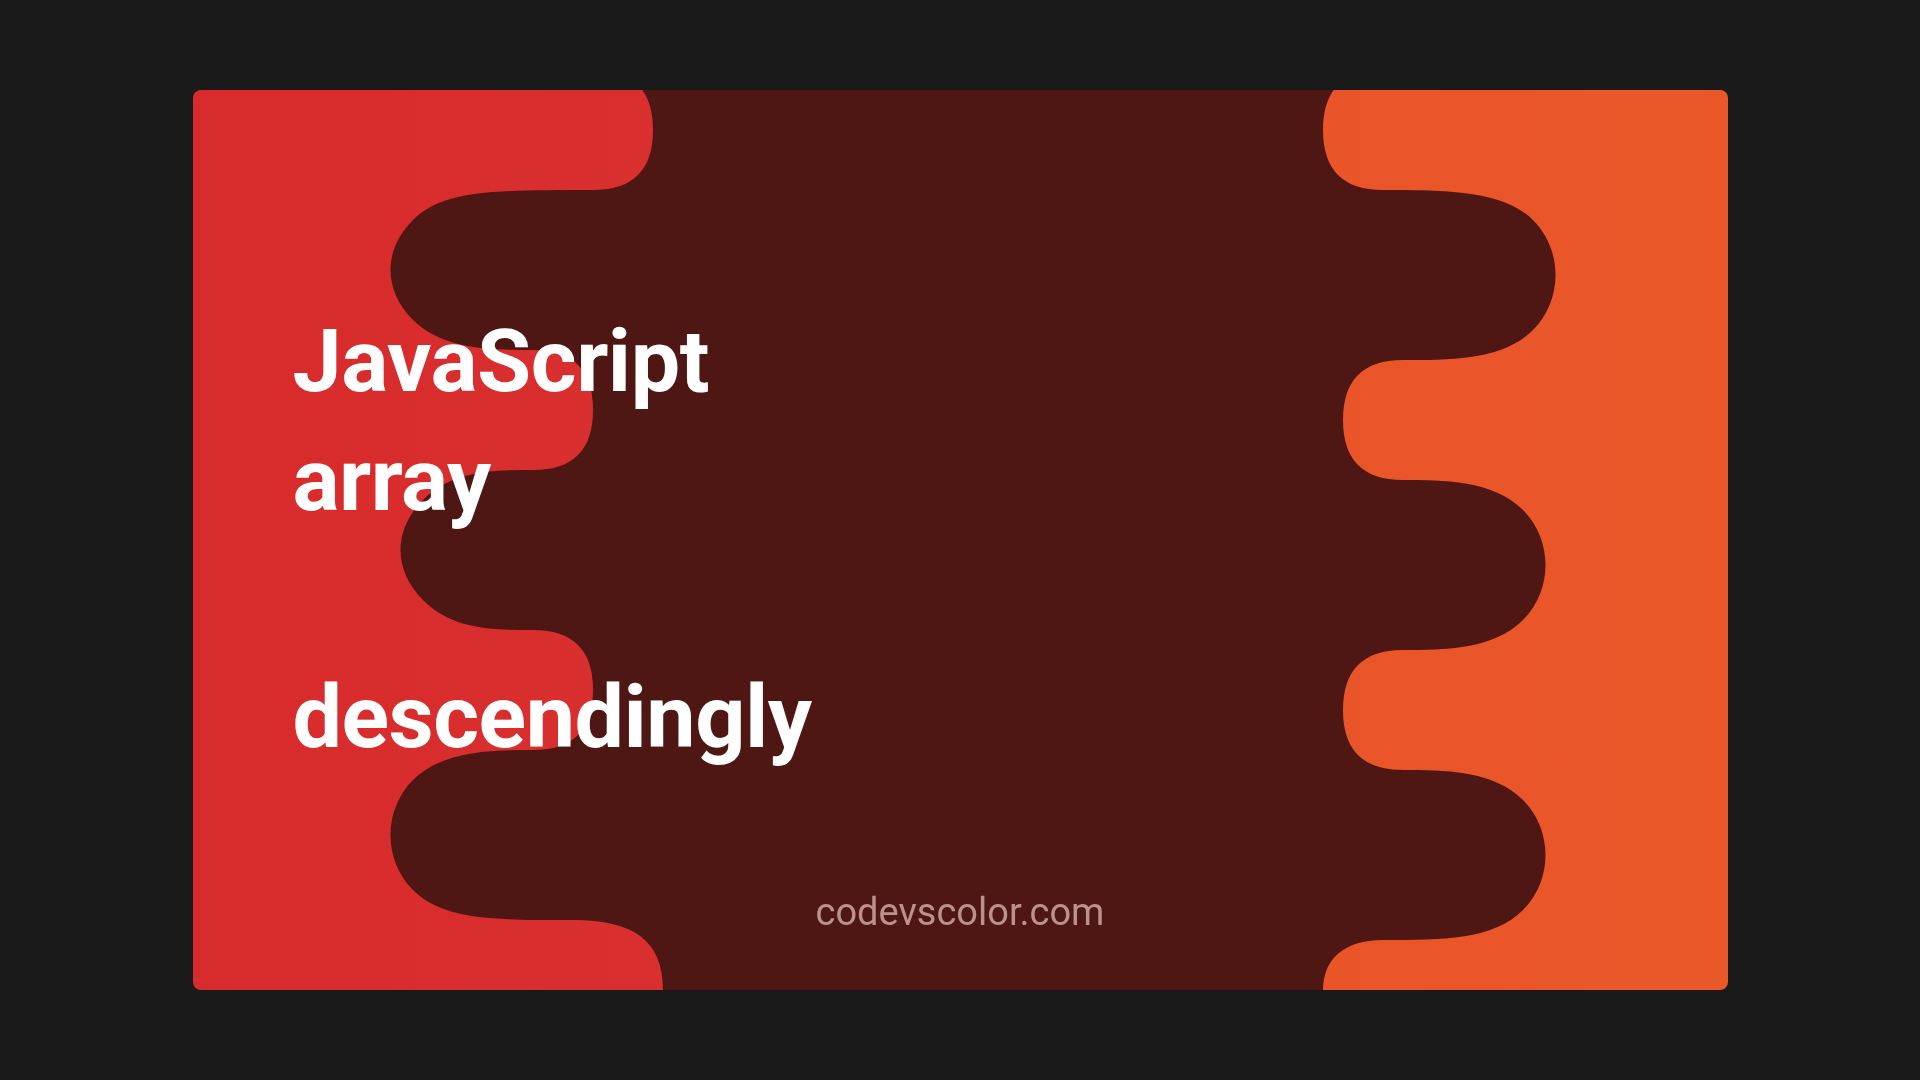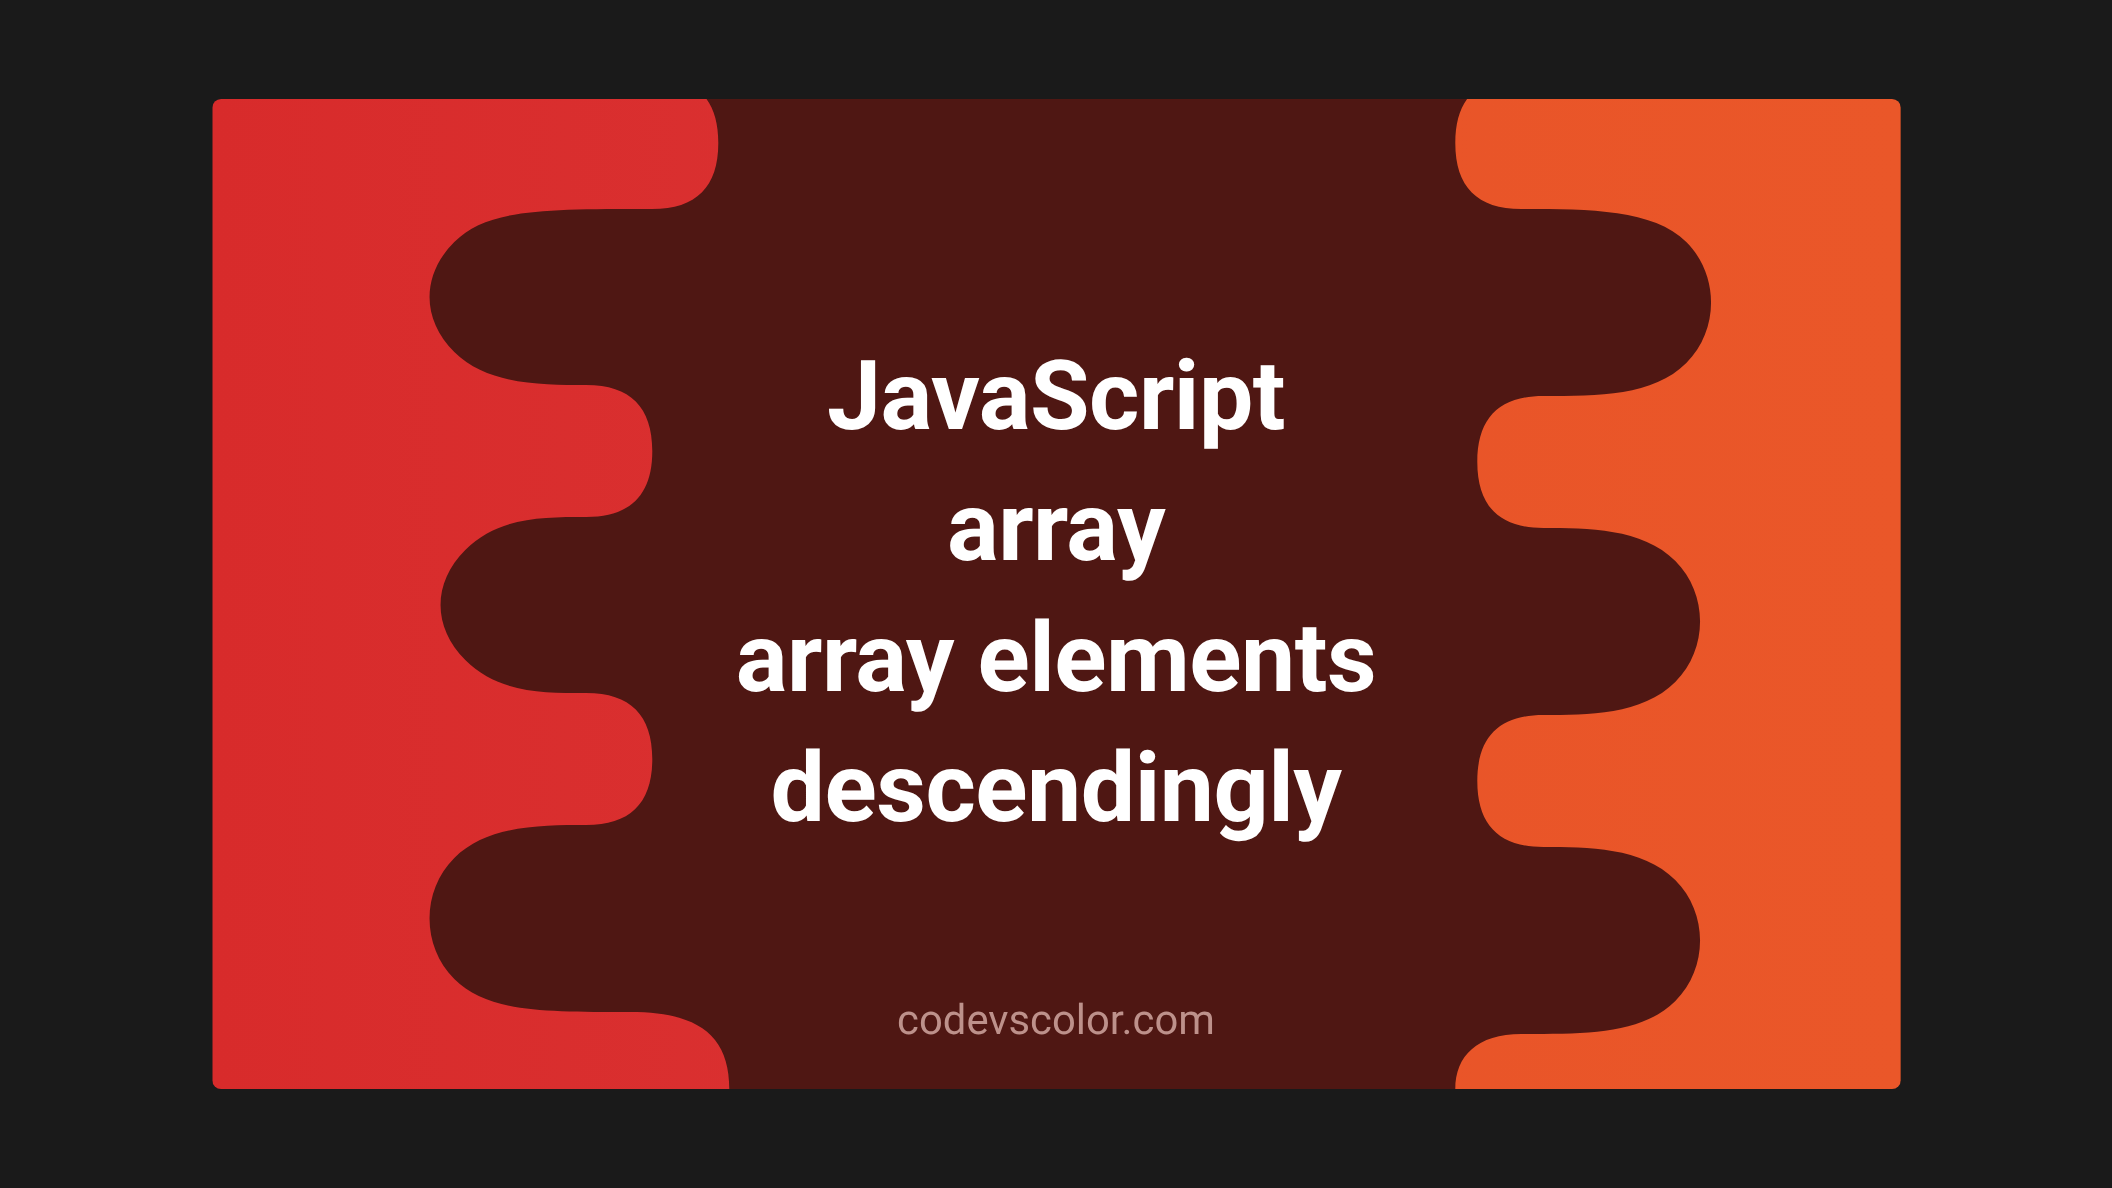--- a/index.html
+++ b/index.html
@@ -54,36 +54,36 @@
 
     .blob {
       fill: #4f1713;
     }
 
     .content {
       position: absolute;
       top: 50%;
       left: 50%;
       transform: translate(-50%, -50%);
-      text-align: center;
+      text-align: left;
       color: #ffffff;
       width: 100%;
       padding: 0 100px;
     }
 
     .title {
       font-size: 88px;
       font-weight: 700;
       line-height: 1.35;
       letter-spacing: -0.5px;
     }
 
     .footer-text {
       position: absolute;
-      bottom: 40px;
+      bottom: 56px;
       left: 50%;
       transform: translateX(-50%);
       color: #bd918b;
       font-size: 38px;
       font-weight: 400;
       text-align: center;
     }
   </style>
 </head>
 <body>
@@ -133,19 +133,19 @@
       C 1130,0 1150,-20 1190,-20
       C 1230,-20 1250,-40 1250,-80
       Z
     "></path>
   </svg>
 
   <div class="content">
     <h1 class="title">
       <span>JavaScript</span><br>
       <span>array</span><br>
-      <span>array elements</span><br>
+      <br>
       <span>descendingly</span>
     </h1>
   </div>
 
   <div class="footer-text">codevscolor.com</div>
 </div>
 
 </body></html>

